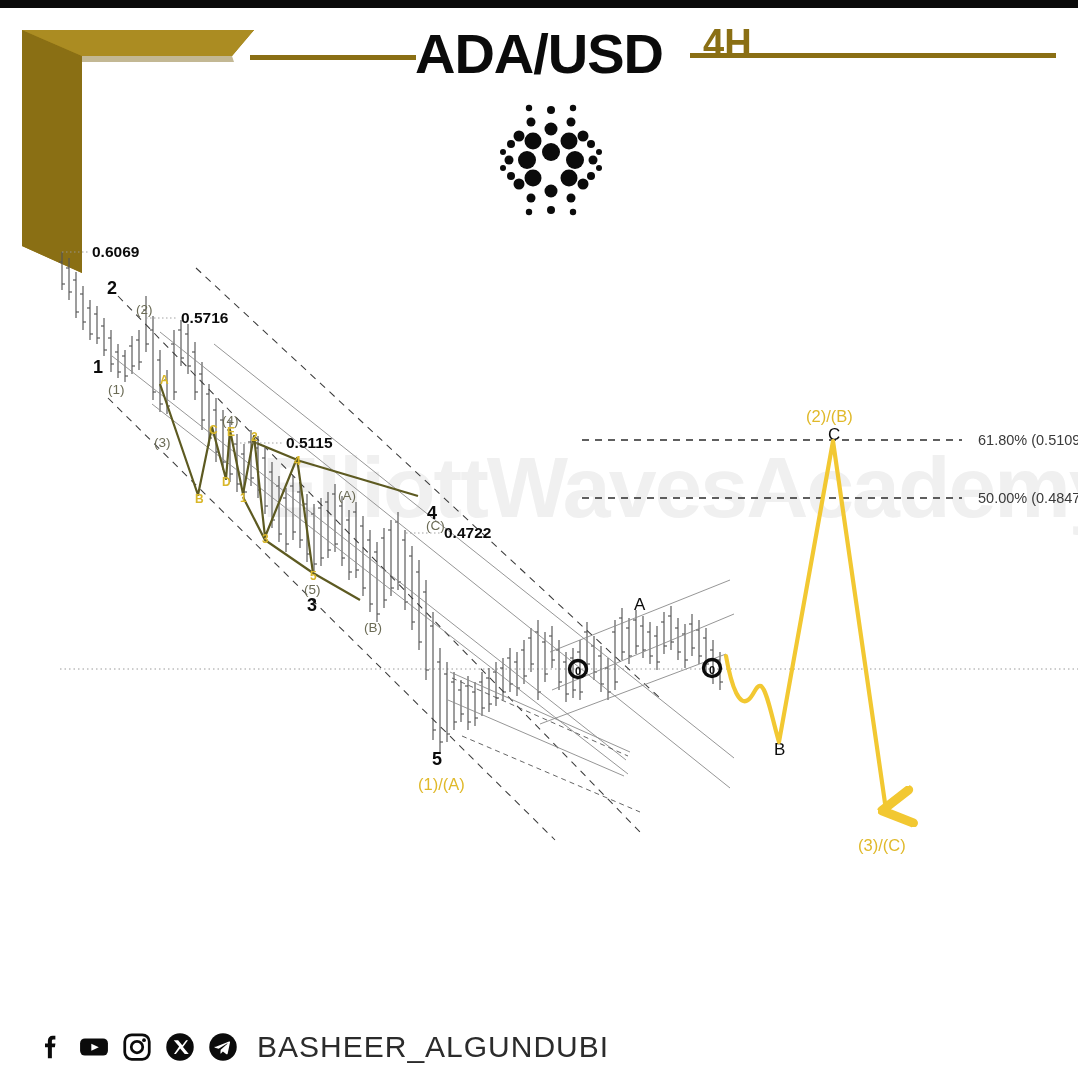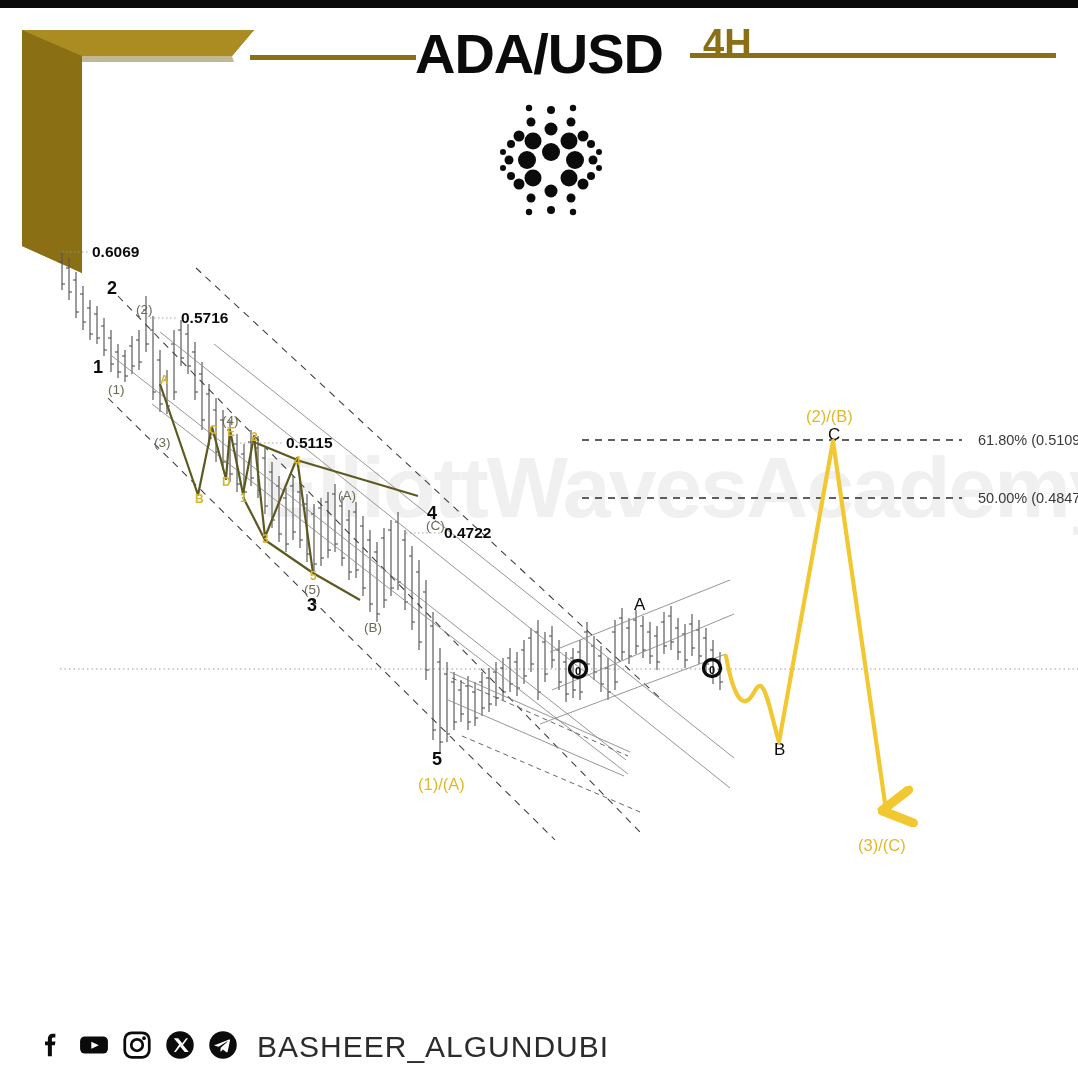--- a/index.html
+++ b/index.html
@@ -8,21 +8,21 @@
   .topbar{position:absolute;left:0;top:0;width:1078px;height:8px;background:#0a0a0a;}
   .corner{position:absolute;left:22px;top:30px;width:232px;height:243px;}
   .title{position:absolute;left:0;top:26px;width:1078px;text-align:center;font-size:56px;font-weight:700;color:#0b0b0b;letter-spacing:-1px;line-height:1;}
   .tf{position:absolute;left:703px;top:22px;font-size:38px;font-weight:700;color:#8a6f14;letter-spacing:0px;}
   .goldline{position:absolute;height:5px;background:#8a6f14;}
   .gl-left{left:250px;top:55px;width:166px;}
   .gl-right{left:690px;top:53px;width:366px;}
   .logo{position:absolute;left:487px;top:96px;width:128px;height:128px;}
   .watermark{position:absolute;left:262px;top:438px;font-size:86px;font-weight:700;color:#f0f0f0;letter-spacing:-2px;white-space:nowrap;user-select:none;}
   .chartsvg{position:absolute;left:0;top:0;width:1078px;height:1078px;}
-  .footer{position:absolute;left:36px;top:1030px;display:flex;gap:13px;}
+  .footer{position:absolute;left:36px;top:1030px;display:flex;align-items:center;gap:13px;}
   .footer .handle{font-size:30px;color:#2b2b2b;letter-spacing:1px;margin-left:6px;font-weight:400;}
   .sicon{width:30px;height:30px;display:block;}
   text{font-family:"Liberation Sans",sans-serif;}
 </style>
 </head>
 <body>
 
 <div id="root">
 
   <div class="topbar"></div>

